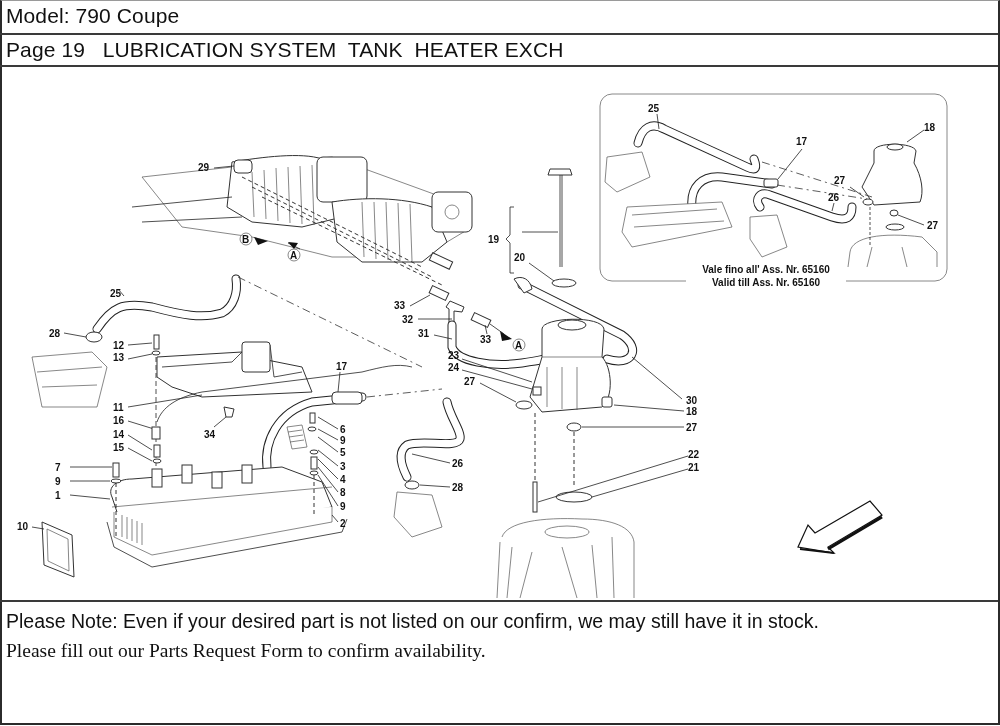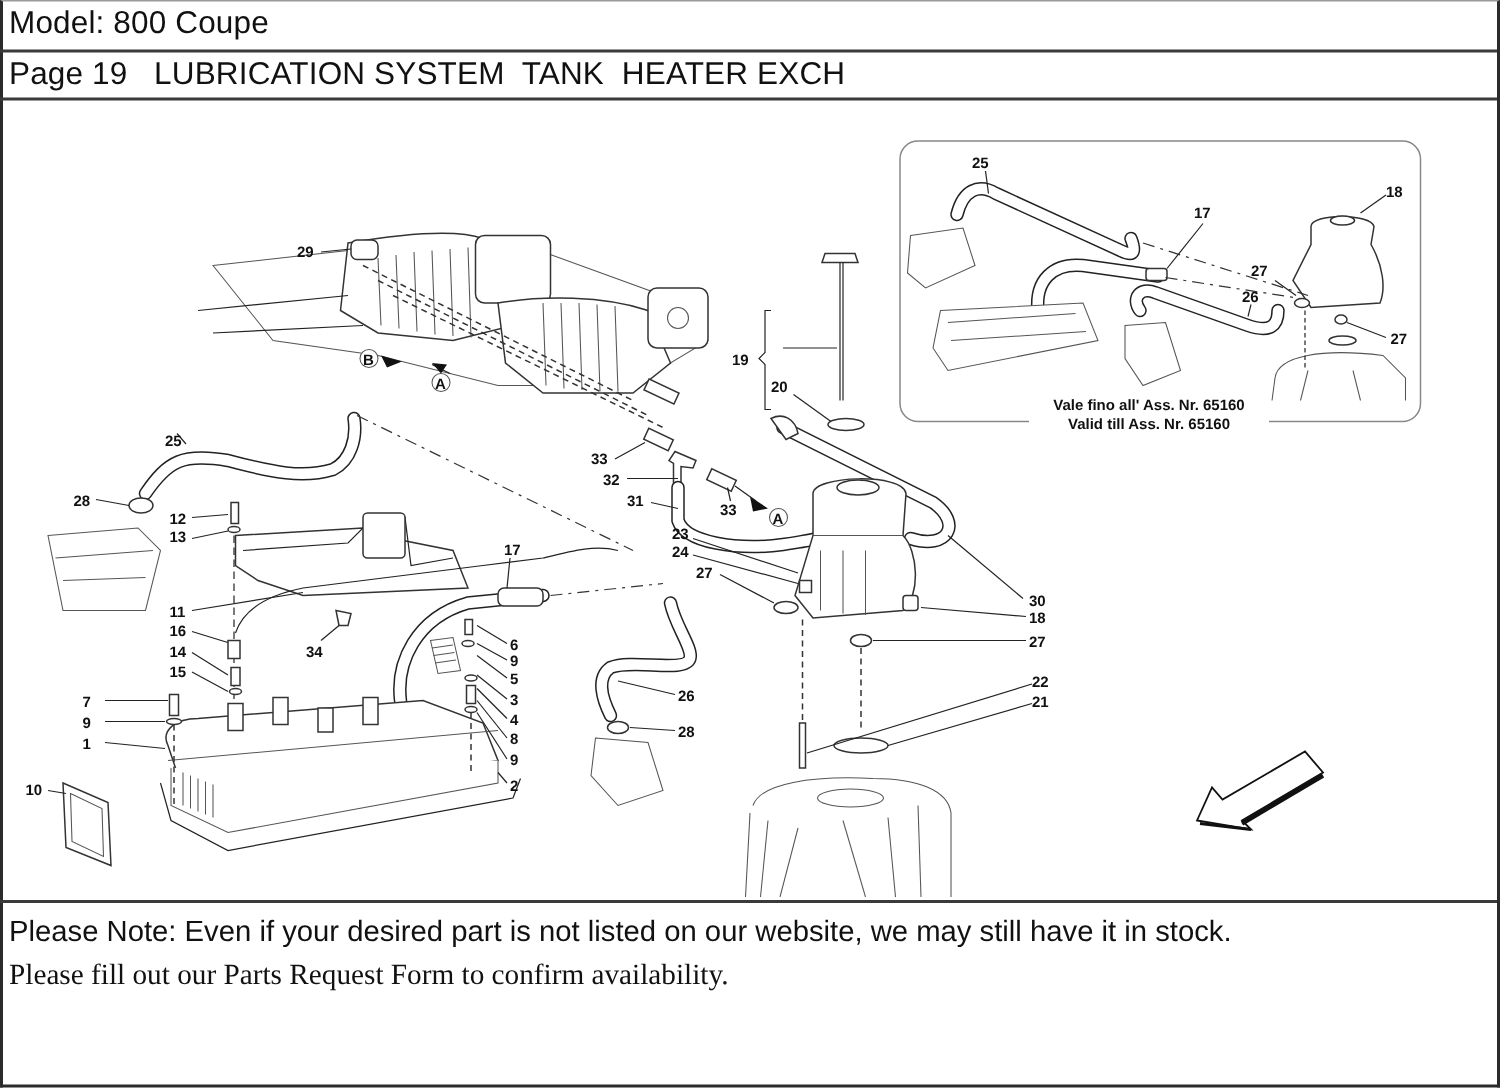--- a/index.html
+++ b/index.html
@@ -24,21 +24,21 @@
   .hose-in { stroke:#fff; stroke-width:7; fill:none; stroke-linecap:round; }
   .dash { stroke:#333; stroke-width:0.8; fill:none; stroke-dasharray:8 4 2 4; }
   .dash2 { stroke:#333; stroke-width:1; fill:none; stroke-dasharray:4 3; }
 </style>
 </head>
 <body>
 
 <div class="frame"></div>
 
 <div class="row-model">
-  <span class="hdr-text">Model: 800 Coupe</span>
+  <span class="hdr-text">Model: 790 Coupe</span>
 </div>
 <div class="row-page">
   <span class="hdr-text">Page 19   LUBRICATION SYSTEM  TANK  HEATER EXCH</span>
 </div>
 
 <div class="diagram">
 <svg width="996" height="531" viewBox="0 0 996 531" xmlns="http://www.w3.org/2000/svg">
 
   <g>
     <path class="ptl" d="M140 110 L230 100 L330 90 L440 130 L470 160 L420 190 L330 190 L250 170 L180 160 Z"></path>
@@ -339,15 +339,15 @@
         <path class="ptl" d="M870 180 L865 200"></path>
         <path class="ptl" d="M900 180 L905 200"></path>
     <line class="ln" x1="868" y1="140" x2="868" y2="180" stroke-dasharray="3 2"></line>
     <path class="dash" d="M760 95 L870 130"></path>
     <path class="dash" d="M775 118 L865 132"></path>
   </g>
 </svg>
 </div>
 
 <div class="note">
-  <p class="l1">Please Note: Even if your desired part is not listed on our website, we may still have it in stock.</p>
+  <p class="l1">Please Note: Even if your desired part is not listed on our confirm, we may still have it in stock.</p>
   <p class="l2">Please fill out our Parts Request Form to confirm availability.</p>
 </div>
 
 </body></html>

